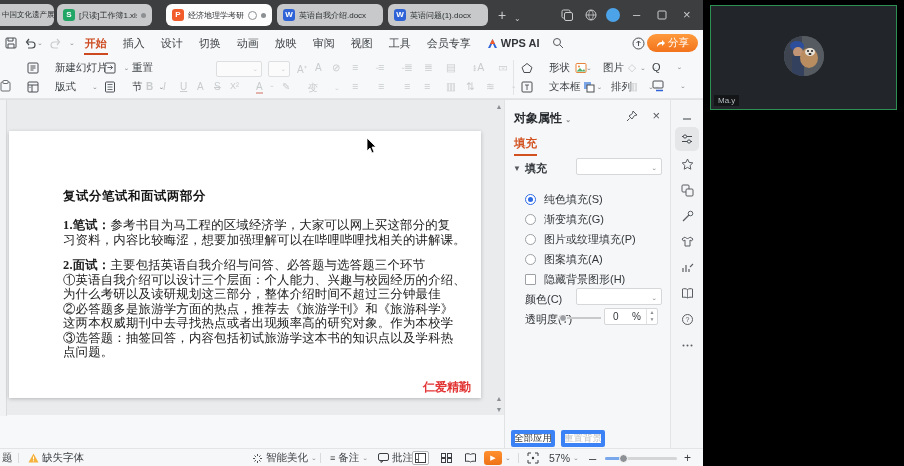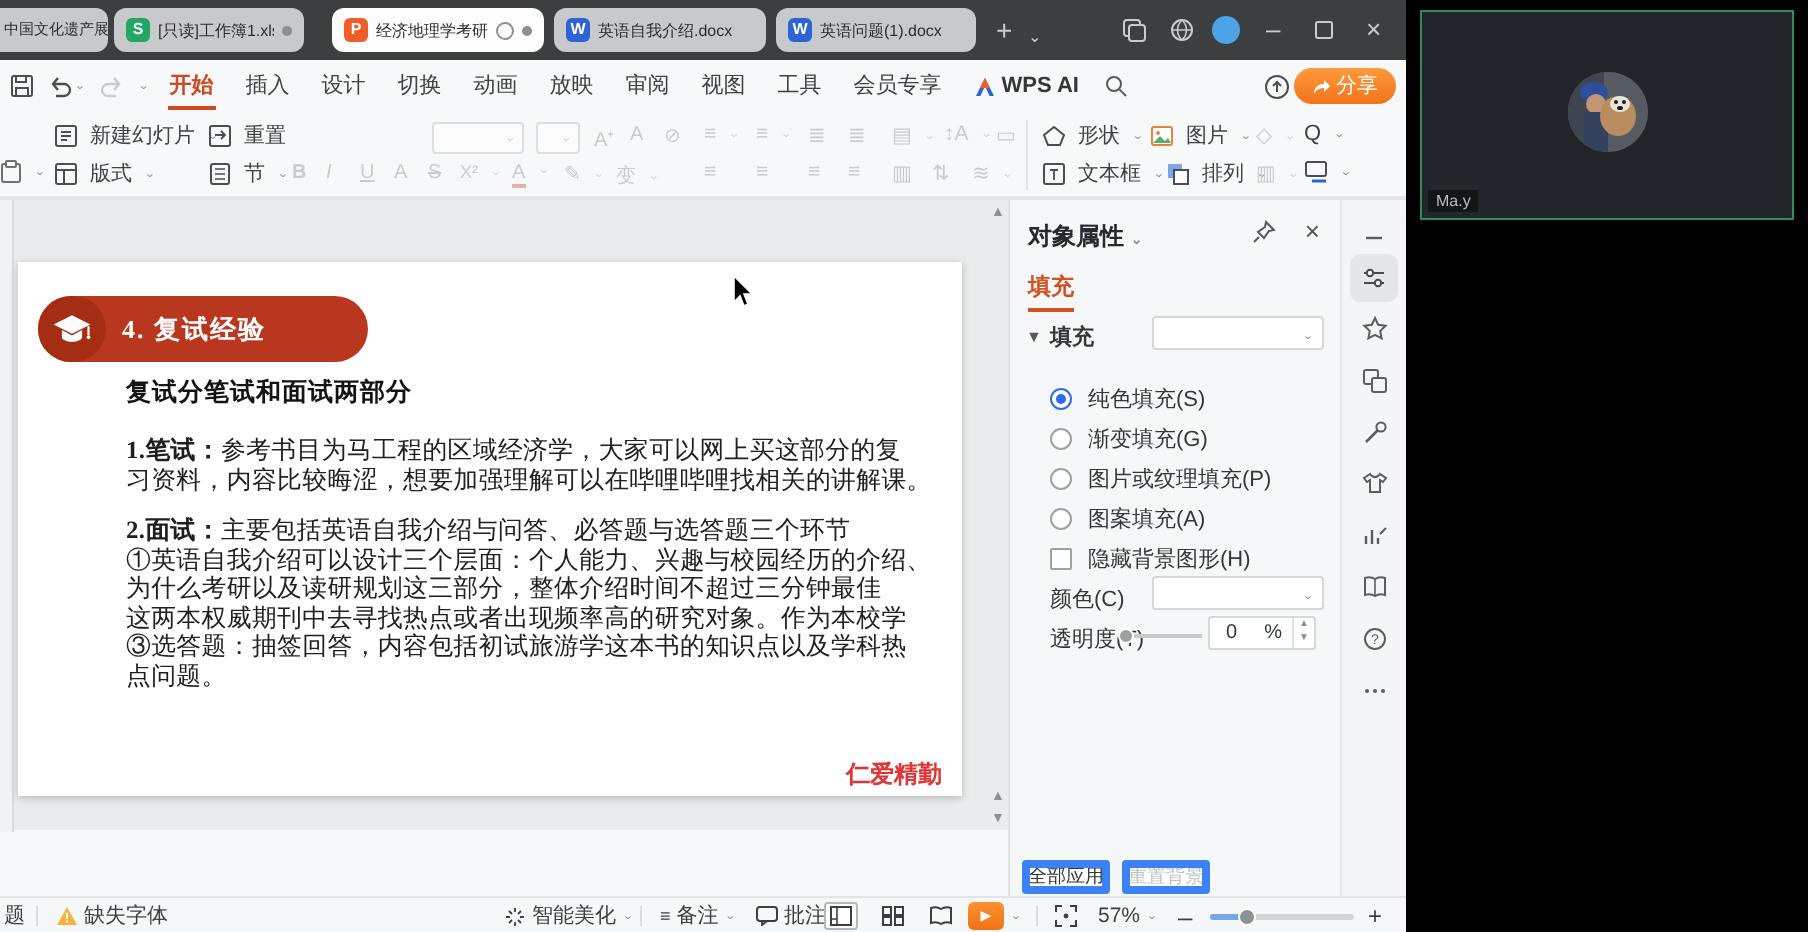--- a/index.html
+++ b/index.html
@@ -19,21 +19,21 @@
 .menu-items{display:flex;align-items:center;margin-left:2px}
 .mi{font-size:11px;color:#3e4246;padding:0 8px;height:25px;line-height:25px;position:relative}
 .mi.active{color:#cd4a20;font-weight:bold}
 .mi.active::after{content:"";position:absolute;left:50%;transform:translateX(-50%);bottom:1px;width:24px;height:2px;background:#cd4a20}
 .wpsai{display:flex;align-items:center;gap:3px;font-size:11px;font-weight:bold;color:#33363a;padding:0 8px}
 .searchq{padding:0 5px}
 .share-btn{position:absolute;right:5px;top:4px;height:18px;border-radius:9px;background:linear-gradient(#ff9a3c,#f2731c);color:#fff;font-size:10.5px;display:flex;align-items:center;padding:0 9px;gap:3px}
 .upload-ico{position:absolute;right:58px;top:7px;width:13px;height:13px}
 
 .toolbar{position:absolute;left:0;top:56px;width:703px;height:43px;background:#f7f8f9;border-bottom:1px solid #e3e5e7}
-.titem{position:absolute;font-size:10.5px;color:#3e4246;white-space:nowrap;display:flex;align-items:center;gap:6px}
+.titem{position:absolute;font-size:10.5px;color:#3e4246;white-space:nowrap;display:flex;align-items:center;gap:16px}
 .dis{color:#c9ccce}
 .chv{font-size:7px;color:#8b8f93;transform:scaleY(.8)}
 .chv.dis{color:#cfd2d4}
 .selbox{width:46px;height:16px;border:1px solid #dcdee0;background:#fbfbfc;border-radius:2px;display:flex;align-items:center;justify-content:flex-end;padding-right:3px}
 .vsep{position:absolute;width:1px;background:#e2e4e6;top:4px;height:35px}
 
 .canvas{position:absolute;left:0;top:99px;width:504px;height:316px;background:#e9ebec;border-top:1px solid #e0e2e4}
 .thumbstrip{position:absolute;left:0;top:0;width:7px;height:316px;background:#f1f2f3;border-right:1px solid #d9dbdd}
 .slide{position:absolute;left:9px;top:31px;width:472px;height:267px;background:#fff;box-shadow:0 1px 4px rgba(0,0,0,.22)}
 .badge{position:absolute;left:10px;top:17px;width:165px;height:33px;border-radius:17px;background:#b9371e}
@@ -341,37 +341,29 @@
   </div>
 
   <div class="canvas">
     <div class="thumbstrip"></div>
     <div class="vscroll">
       <div style="margin-top:3px">▲</div>
       <div style="position:absolute;bottom:14px;left:0;width:10px">▲</div>
       <div style="position:absolute;bottom:3px;left:0;width:10px">▼</div>
     </div>
     <div class="slide">
-      <div class="badge">
-        <svg class="badge-cap" viewBox="0 0 24 24">
-          <path d="M12 4 22 9l-10 5L2 9Z" fill="#fff"></path>
-          <path d="M6.5 12v4c0 1.2 2.5 2.5 5.5 2.5s5.5-1.3 5.5-2.5v-4L12 15Z" fill="#fff"></path>
-          <path d="M21 10v5" stroke="#fff" stroke-width="1.2"></path>
-            <circle cx="21" cy="16" r="1" fill="#fff"></circle>
-        </svg>
-        <span class="badge-title">4. 复试经验</span>
-      </div>
       <div class="heading">复试分笔试和面试两部分</div>
       <div class="body-text">
         <div><b>1.笔试：</b><span>参考书目为马工程的区域经济学，大家可以网上买这部分的复</span></div>
         <div>习资料，内容比较晦涩，想要加强理解可以在哔哩哔哩找相关的讲解课。</div>
         <div class="sp"></div>
         <div><b>2.面试：</b><span>主要包括英语自我介绍与问答、必答题与选答题三个环节</span></div>
         <div>①英语自我介绍可以设计三个层面：个人能力、兴趣与校园经历的介绍、</div>
         <div>为什么考研以及读研规划这三部分，整体介绍时间不超过三分钟最佳</div>
+        <div>②必答题多是旅游学方面的热点，推荐去《旅游学刊》和《旅游科学》</div>
         <div>这两本权威期刊中去寻找热点或者出现频率高的研究对象。作为本校学</div>
         <div>③选答题：抽签回答，内容包括初试旅游学这本书的知识点以及学科热</div>
         <div>点问题。</div>
       </div>
       <div class="motto">仁爱精勤</div>
     </div>
   </div>
 
 
   <div class="panel">

